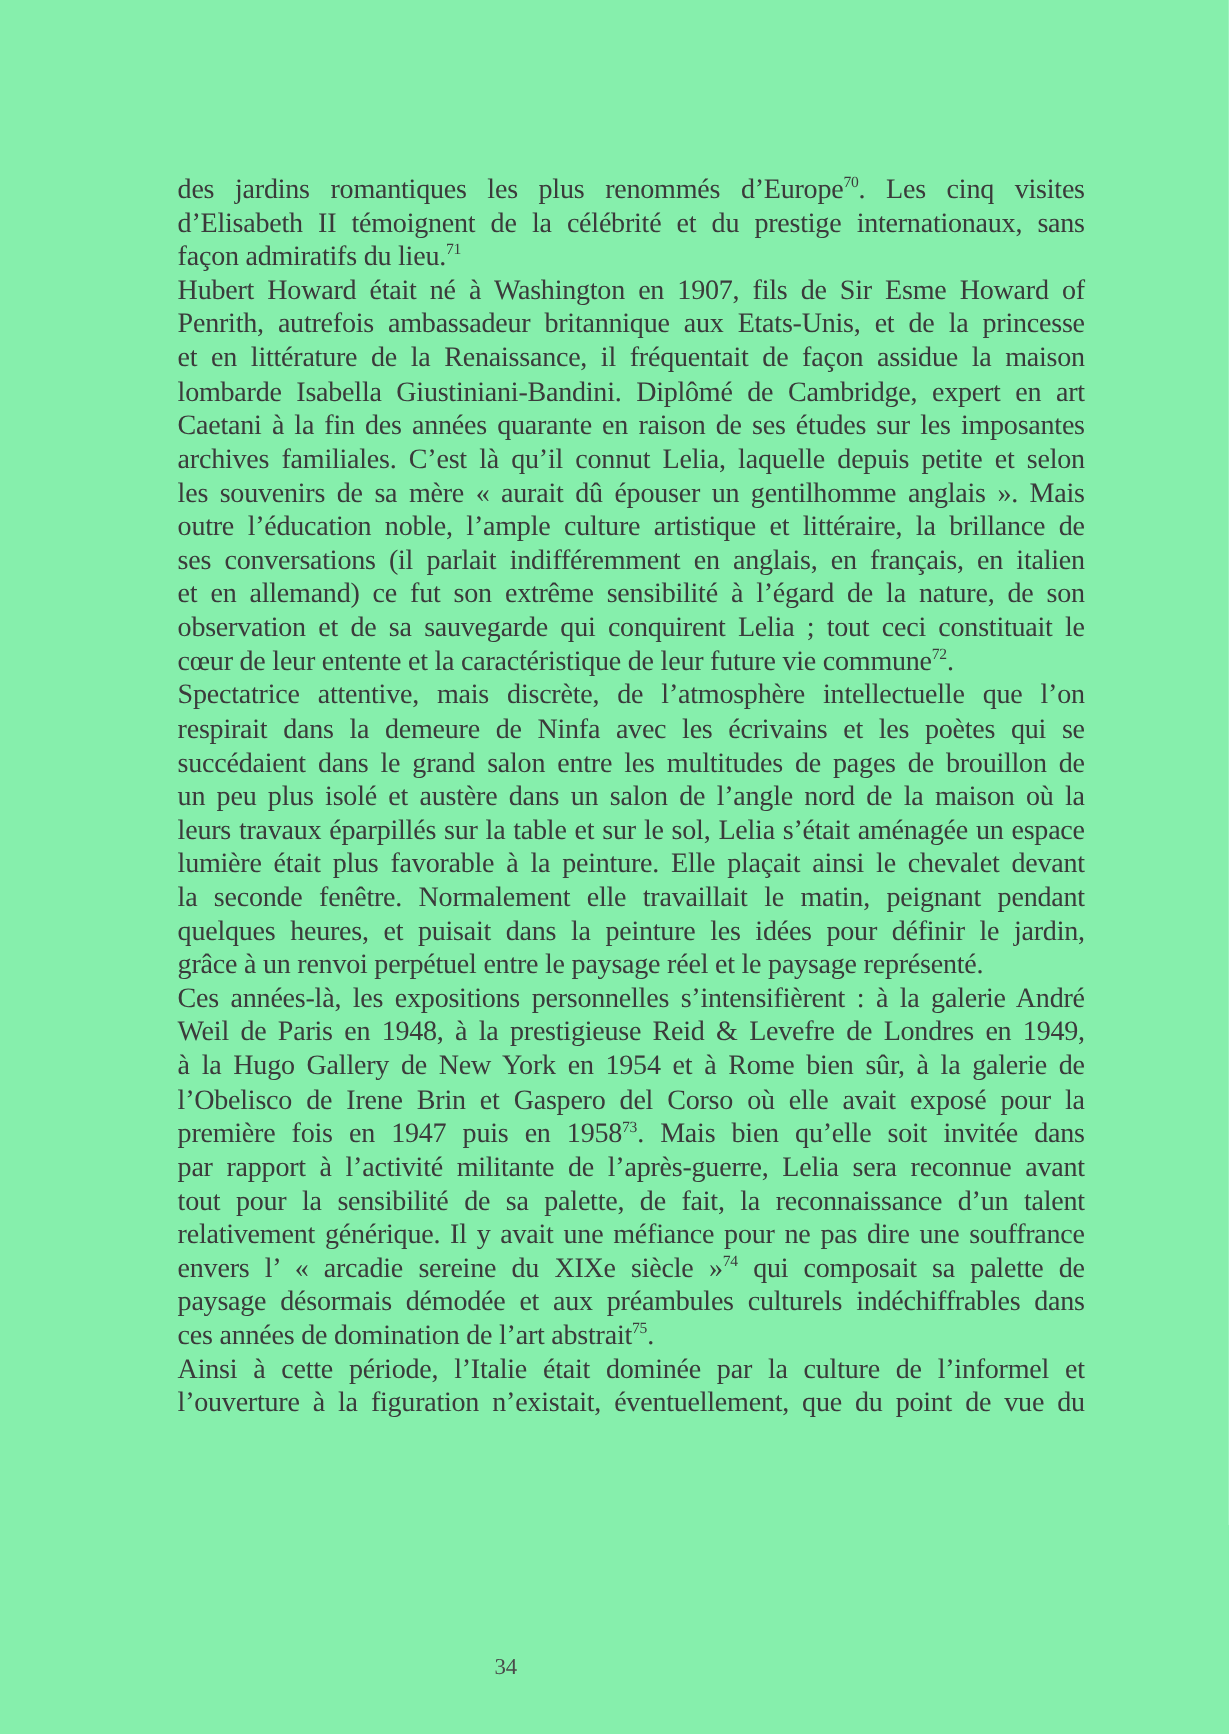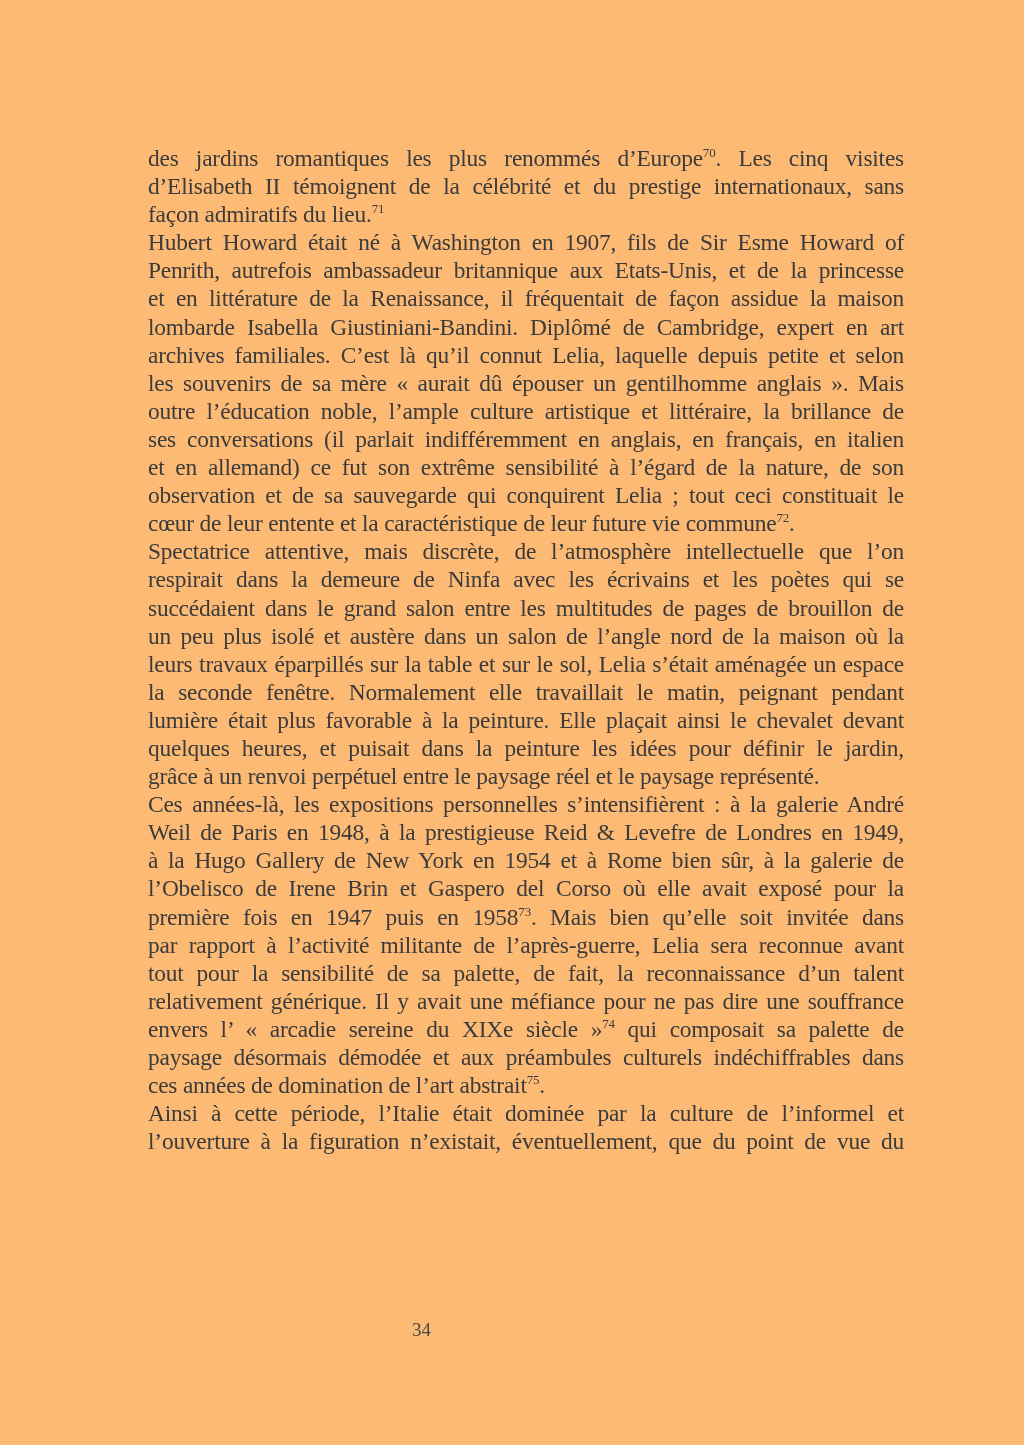--- a/index.html
+++ b/index.html
@@ -12,21 +12,21 @@
       height: 1445px;
       position: relative;
       overflow: hidden;
     }
     .page {
       position: absolute;
       left: 0;
       top: 0;
       width: 1024px;
       height: 1445px;
-      background: #fdba74;
+      background: #86efac;
     }
     .text-block {
       position: absolute;
       left: 148px;
       top: 144px;
       width: 756px;
       font-family: "Liberation Serif", "DejaVu Serif", serif;
       font-size: 23.4px;
       line-height: 28.1px;
       color: #3b3b3b;
@@ -45,21 +45,21 @@
     }
     sup {
       font-size: 13px;
       line-height: 0;
       vertical-align: 9px;
     }
     .page-number {
       position: absolute;
       left: 0;
       width: 843px;
-      top: 1319px;
+      top: 1379px;
       text-align: center;
       font-family: "Liberation Serif", "DejaVu Serif", serif;
       font-size: 19px;
       color: #4a4a4a;
     }
   </style>
 </head>
 <body>
 
 <div class="page">
@@ -67,36 +67,37 @@
       <div>
         <span class="line"><span>des jardins romantiques les plus renommés d’Europe</span><sup>70</sup><span>. Les cinq visites</span></span>
         <span class="line"><span>d’Elisabeth II témoignent de la célébrité et du prestige internationaux, sans</span></span>
         <span class="line last"><span>façon admiratifs du lieu.</span><sup>71</sup></span>
       </div>
       <div>
         <span class="line"><span>Hubert Howard était né à Washington en 1907, fils de Sir Esme Howard of</span></span>
         <span class="line"><span>Penrith, autrefois ambassadeur britannique aux Etats-Unis, et de la princesse</span></span>
         <span class="line"><span>et en littérature de la Renaissance, il fréquentait de façon assidue la maison</span></span>
         <span class="line"><span>lombarde Isabella Giustiniani-Bandini. Diplômé de Cambridge, expert en art</span></span>
+        <span class="line"><span>Caetani à la fin des années quarante en raison de ses études sur les imposantes</span></span>
         <span class="line"><span>archives familiales. C’est là qu’il connut Lelia, laquelle depuis petite et selon</span></span>
         <span class="line"><span>les souvenirs de sa mère « aurait dû épouser un gentilhomme anglais ». Mais</span></span>
         <span class="line"><span>outre l’éducation noble, l’ample culture artistique et littéraire, la brillance de</span></span>
         <span class="line"><span>ses conversations (il parlait indifféremment en anglais, en français, en italien</span></span>
         <span class="line"><span>et en allemand) ce fut son extrême sensibilité à l’égard de la nature, de son</span></span>
         <span class="line"><span>observation et de sa sauvegarde qui conquirent Lelia ; tout ceci constituait le</span></span>
         <span class="line last"><span>cœur de leur entente et la caractéristique de leur future vie commune</span><sup>72</sup><span>.</span></span>
       </div>
       <div>
         <span class="line"><span>Spectatrice attentive, mais discrète, de l’atmosphère intellectuelle que l’on</span></span>
         <span class="line"><span>respirait dans la demeure de Ninfa avec les écrivains et les poètes qui se</span></span>
         <span class="line"><span>succédaient dans le grand salon entre les multitudes de pages de brouillon  de</span></span>
         <span class="line"><span>un peu plus isolé et austère dans un salon de l’angle nord de la maison où la</span></span>
         <span class="line"><span>leurs travaux éparpillés sur la table et sur le sol, Lelia s’était aménagée un espace</span></span>
+        <span class="line"><span>lumière était plus favorable à la peinture. Elle plaçait ainsi le chevalet devant</span></span>
         <span class="line"><span>la seconde fenêtre. Normalement elle travaillait le matin, peignant pendant</span></span>
-        <span class="line"><span>lumière était plus favorable à la peinture. Elle plaçait ainsi le chevalet devant</span></span>
         <span class="line"><span>quelques heures, et puisait dans la peinture les idées pour définir le jardin,</span></span>
         <span class="line last"><span>grâce à un renvoi perpétuel entre le paysage réel et le paysage représenté.</span></span>
       </div>
       <div>
         <span class="line"><span>Ces années-là, les expositions personnelles s’intensifièrent : à la galerie André</span></span>
         <span class="line"><span>Weil de Paris en 1948, à la prestigieuse Reid &amp; Levefre de Londres en 1949,</span></span>
         <span class="line"><span>à la Hugo Gallery de New York en 1954 et à Rome bien sûr, à la galerie de</span></span>
         <span class="line"><span>l’Obelisco de Irene Brin et Gaspero del Corso où elle avait exposé pour la</span></span>
         <span class="line"><span>première fois en 1947 puis en 1958</span><sup>73</sup><span>. Mais bien qu’elle soit invitée dans</span></span>
         <span class="line"><span>par rapport à l’activité militante de l’après-guerre, Lelia sera reconnue avant</span></span>

